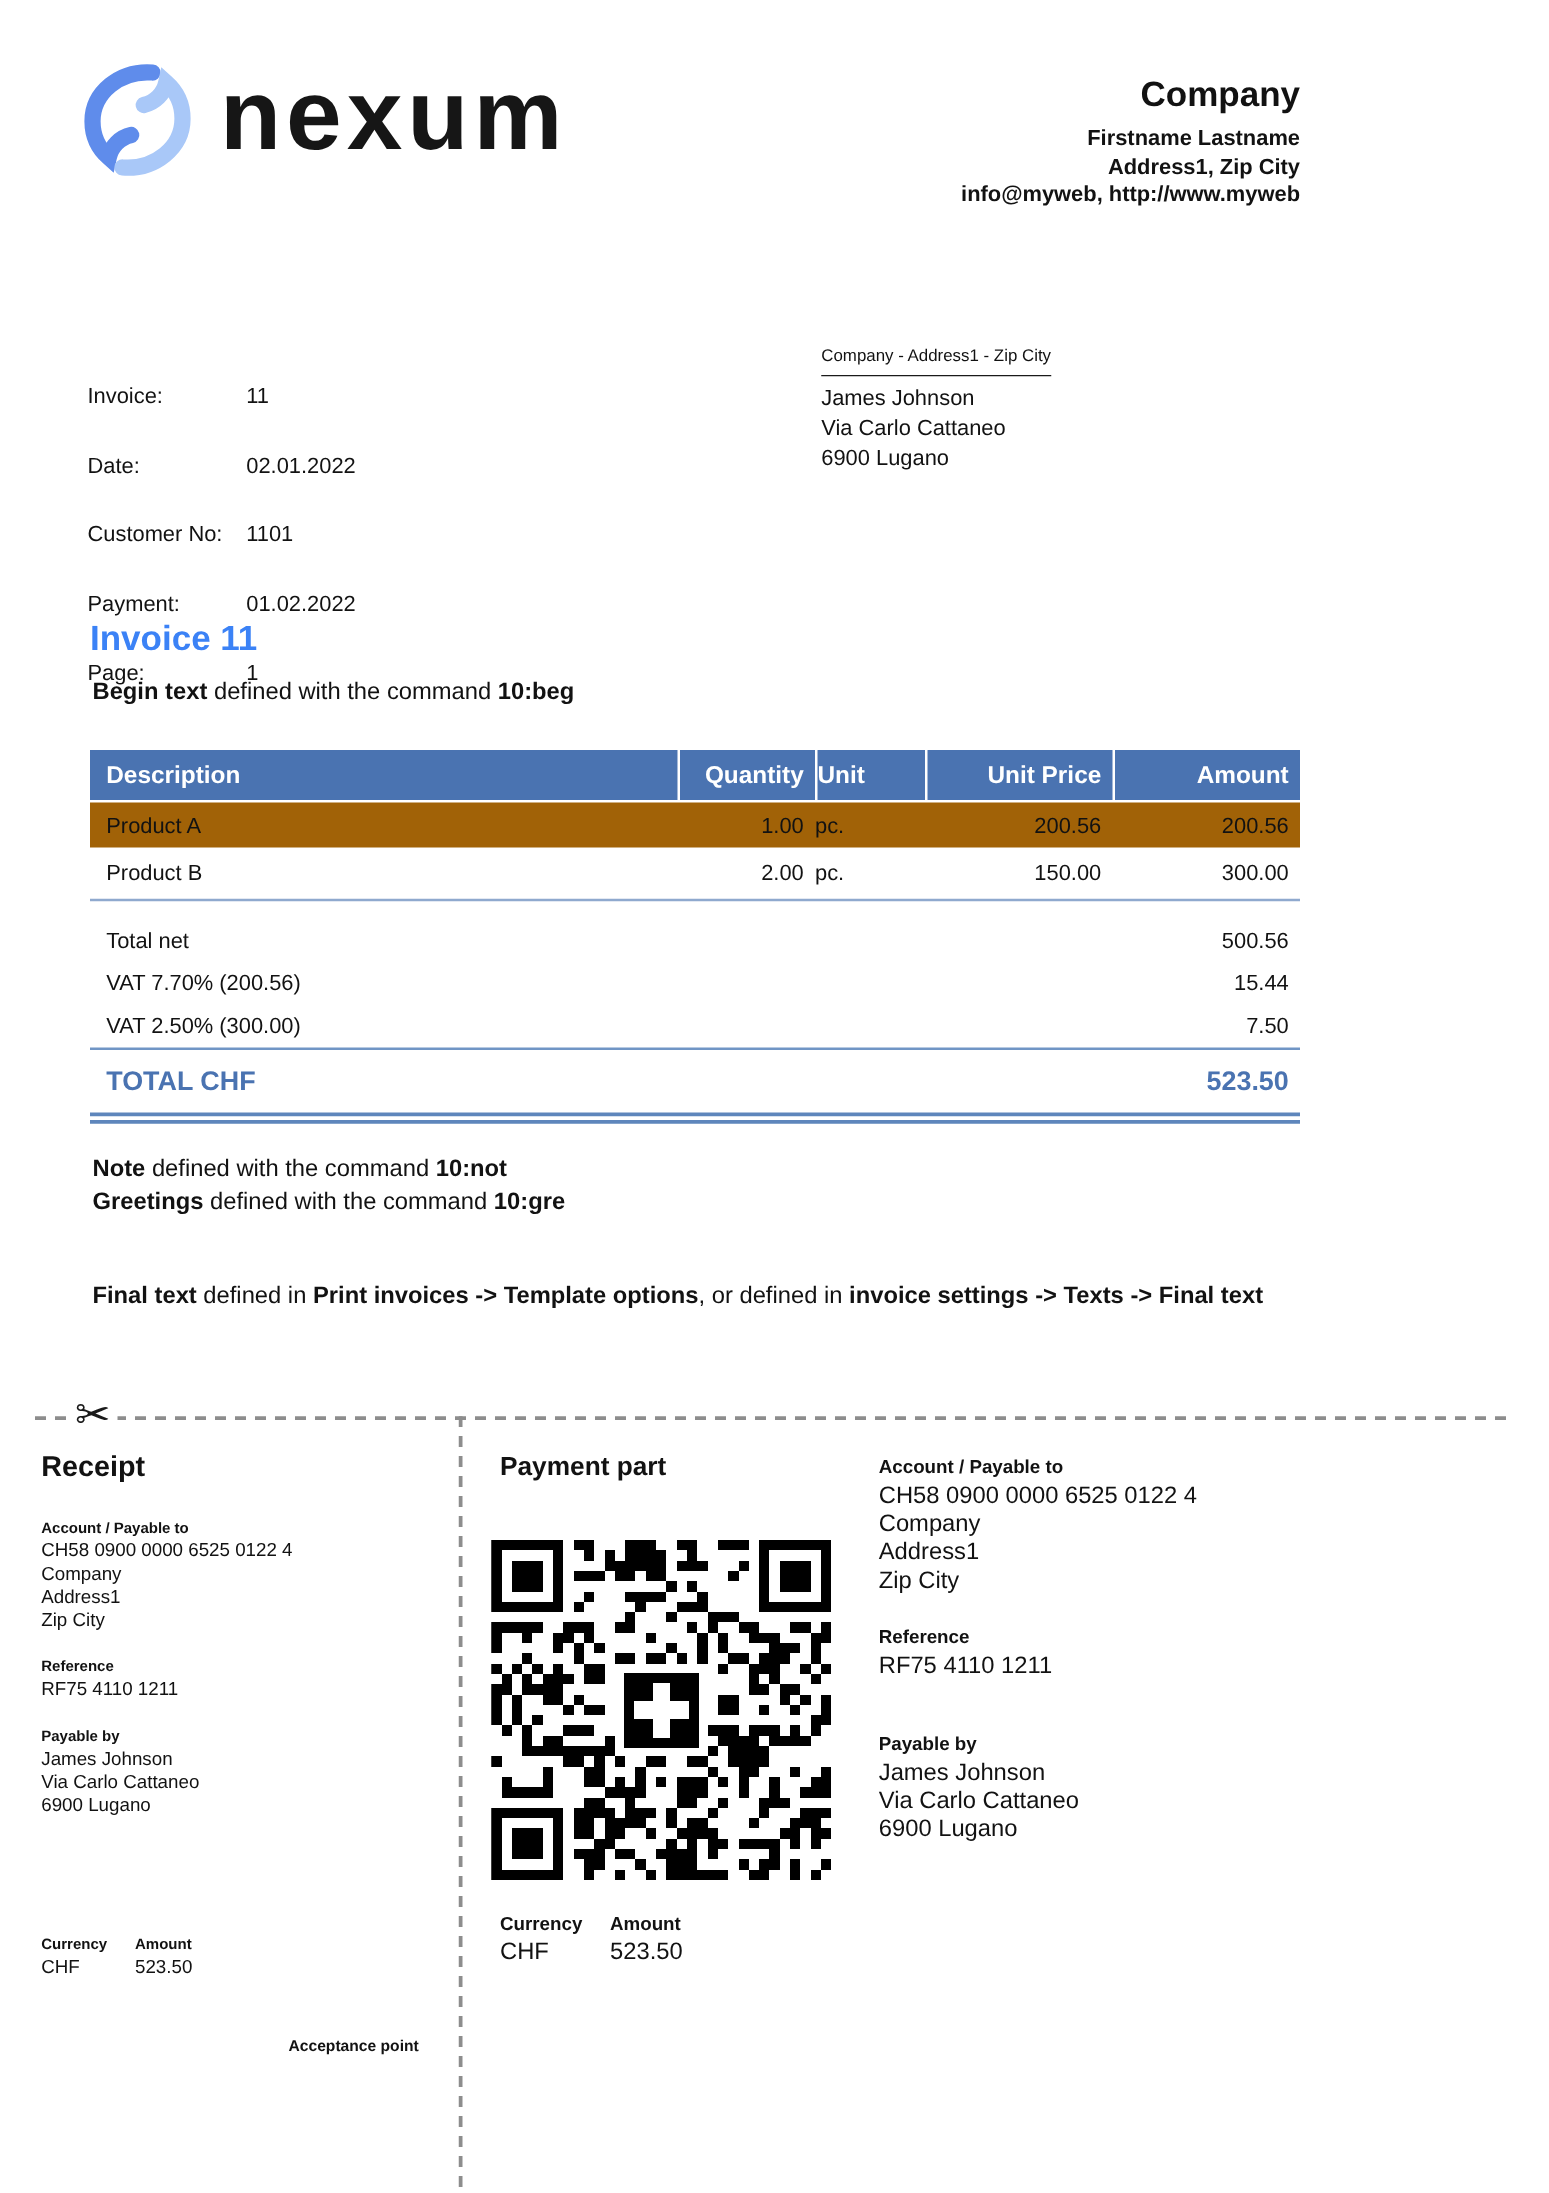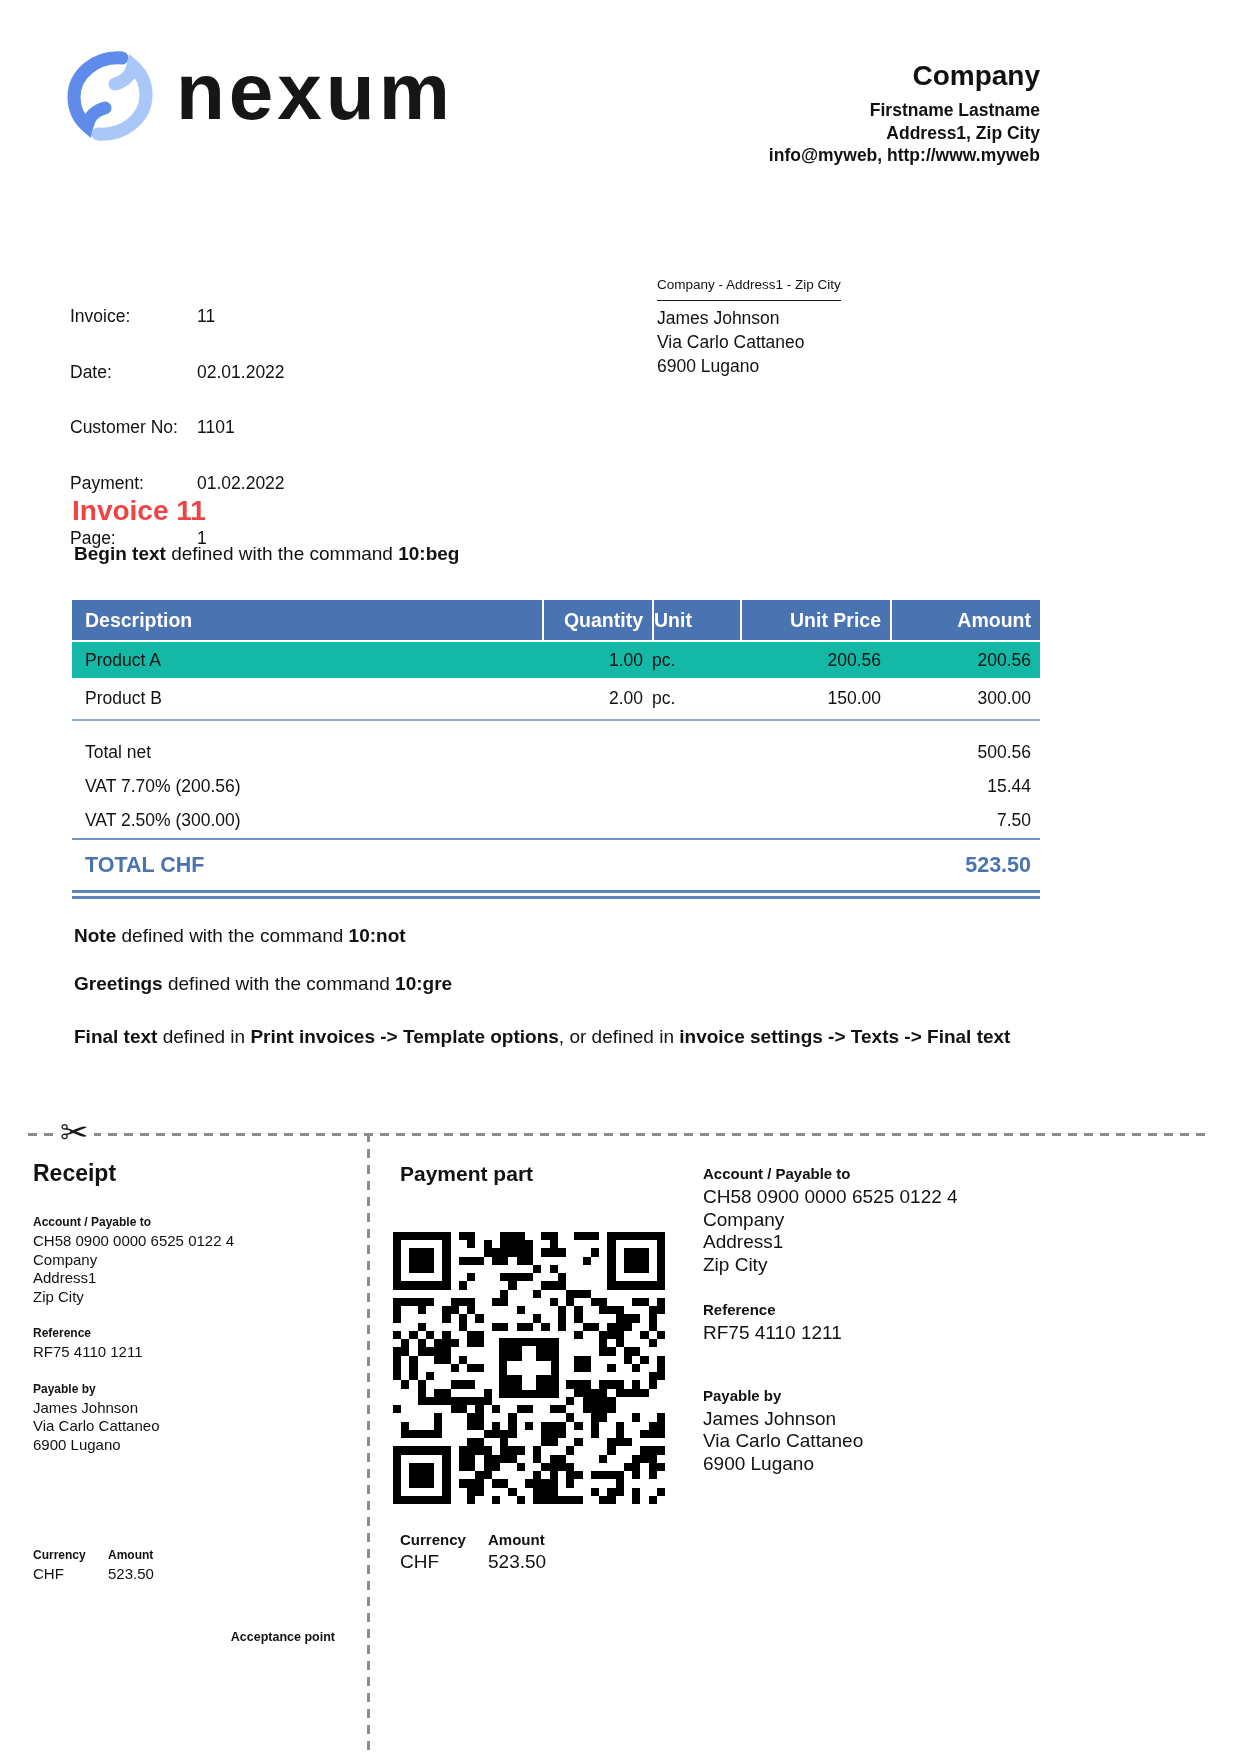--- a/index.html
+++ b/index.html
@@ -19,35 +19,35 @@
   .sender-line{font-size:17.5px;line-height:22.5px;}
 
   
   .meta{position:absolute;left:70px;top:273px;font-size:17.5px;line-height:23.5px;}
   .meta-row{display:flex;margin-top:32px;}
   .meta-label{width:127px;}
   .recipient{position:absolute;left:657px;top:271px;font-size:17.5px;line-height:24px;}
   .sender-ref{font-size:13.5px;border-bottom:1.5px solid #1a1a1a;padding-bottom:3px;margin-bottom:5px;display:inline-block;}
 
   
-  .invoice-title{position:absolute;left:72px;top:495px;margin:0;font-size:28px;font-weight:bold;color:#ef4444;}
+  .invoice-title{position:absolute;left:72px;top:495px;margin:0;font-size:28px;font-weight:bold;color:#3b82f6;}
   .rich{position:absolute;left:74px;margin:0;font-size:19px;white-space:nowrap;}
-  #begin{top:543px;} #note{top:925px;} #greetings{top:973px;} #final{top:1026px;}
+  #begin{top:543px;} #note{top:925px;} #greetings{top:951px;} #final{top:1026px;}
 
   .items-table{position:absolute;left:72px;top:600px;width:968px;}
   .thead{display:flex;background:#4a73b1;color:#fff;font-weight:bold;font-size:19.5px;height:40px;}
   .thead>div+div{border-left:2.5px solid #fff;}
   .c{box-sizing:border-box;display:flex;align-items:center;}
   .c.desc{flex:1;padding-left:13px;}
   .c.qty{width:110px;justify-content:flex-end;padding-right:9px;}
   .c.unit{width:88px;}
   .c.price{width:150px;justify-content:flex-end;padding-right:9px;}
   .c.amt{width:150px;justify-content:flex-end;padding-right:9px;}
   .trow{display:flex;font-size:17.5px;height:36px;margin-top:2px;}
-  .trow.alt{background:#14b8a6;}
+  .trow.alt{background:#a16207;}
   .mid-line{border-top:2px solid #8fa9ce;margin-top:3px;}
   .summary{margin-top:14px;}
   .srow{display:flex;align-items:center;height:34px;font-size:17.5px;}
   .s-label{flex:1;padding-left:13px;}
   .s-value{width:150px;text-align:right;padding-right:9px;}
   .pre-total{border-top:2px solid #7095c5;margin-top:1px;}
   .total-row{display:flex;align-items:center;height:50px;color:#4a73b1;font-weight:bold;font-size:21.5px;}
   .t-label{flex:1;padding-left:13px;}
   .t-value{width:180px;text-align:right;padding-right:9px;}
   .dline{border-top:3.5px solid #5e86bc;}

